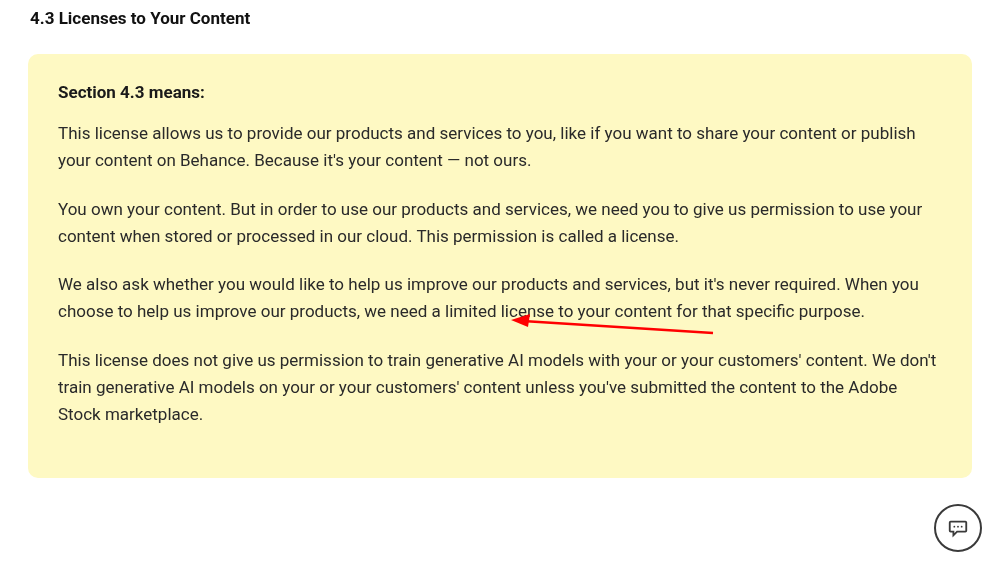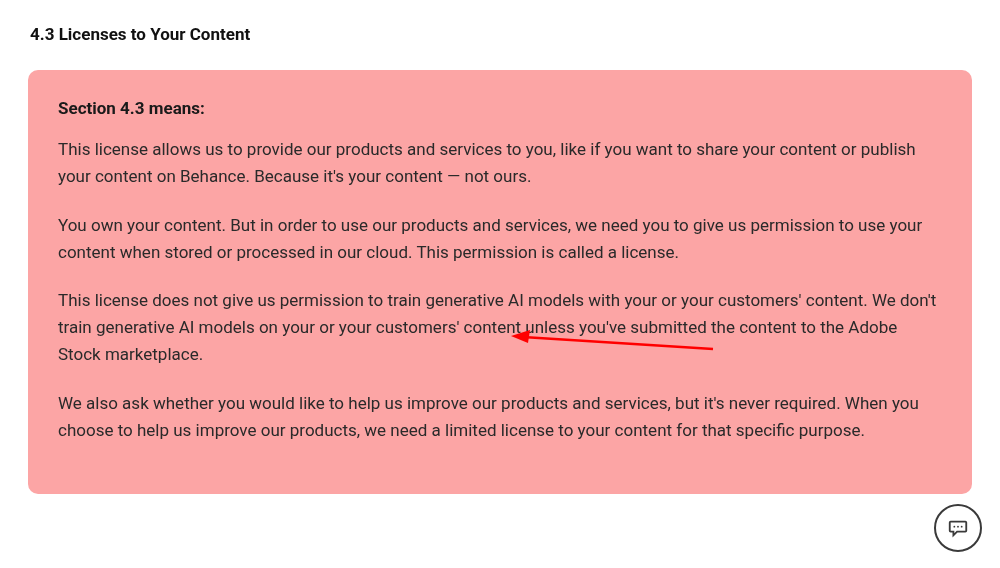--- a/index.html
+++ b/index.html
@@ -9,31 +9,31 @@
     }
     body {
       font-family: -apple-system, BlinkMacSystemFont, "Segoe UI", Roboto, Helvetica, Arial, sans-serif;
       background: #ffffff;
       width: 1000px;
       height: 568px;
       position: relative;
       overflow: hidden;
     }
     .page-container {
-      padding: 24px 28px 0 28px;
+      padding: 8px 28px 0 28px;
     }
     .section-heading {
       font-size: 17px;
       font-weight: 700;
       color: #111111;
       margin-bottom: 26px;
       padding-left: 2px;
     }
     .callout-box {
-      background: #fca5a5;
+      background: #fef9c3;
       border-radius: 10px;
       padding: 28px 30px 28px 30px;
       position: relative;
     }
     .callout-heading {
       font-size: 17px;
       font-weight: 700;
       color: #1a1a1a;
       margin-bottom: 18px;
     }
@@ -75,22 +75,22 @@
 </head>
 <body>
 
 <div class="page-container">
   <h2 class="section-heading">4.3 Licenses to Your Content</h2>
 
   <div class="callout-box">
     <div class="callout-heading">Section 4.3 means:</div>
     <p class="callout-paragraph">This license allows us to provide our products and services to you, like if you want to share your content or publish your content on Behance. Because it's your content — not ours.</p>
     <p class="callout-paragraph">You own your content. But in order to use our products and services, we need you to give us permission to use your content when stored or processed in our cloud. This permission is called a license.</p>
+    <p class="callout-paragraph">We also ask whether you would like to help us improve our products and services, but it's never required. When you choose to help us improve our products, we need a limited license to your content for that specific purpose.</p>
     <p class="callout-paragraph">This license does not give us permission to train generative AI models with your or your customers' content. We don't train generative AI models on your or your customers' content unless you've submitted the content to the Adobe Stock marketplace.</p>
-    <p class="callout-paragraph">We also ask whether you would like to help us improve our products and services, but it's never required. When you choose to help us improve our products, we need a limited license to your content for that specific purpose.</p>
 
     <svg class="arrow-annotation" width="210" height="30" viewBox="0 0 210 30">
       <line x1="205" y1="20" x2="15" y2="8" stroke="#ff0000" stroke-width="2.5"></line>
       <polygon points="3,7 22,1 20,14" fill="#ff0000"></polygon>
     </svg>
   </div>
 </div>
 
 <button class="chat-button" aria-label="chat">
   <svg viewBox="0 0 24 24" fill="none" stroke="#3a3a3a" stroke-width="2">

